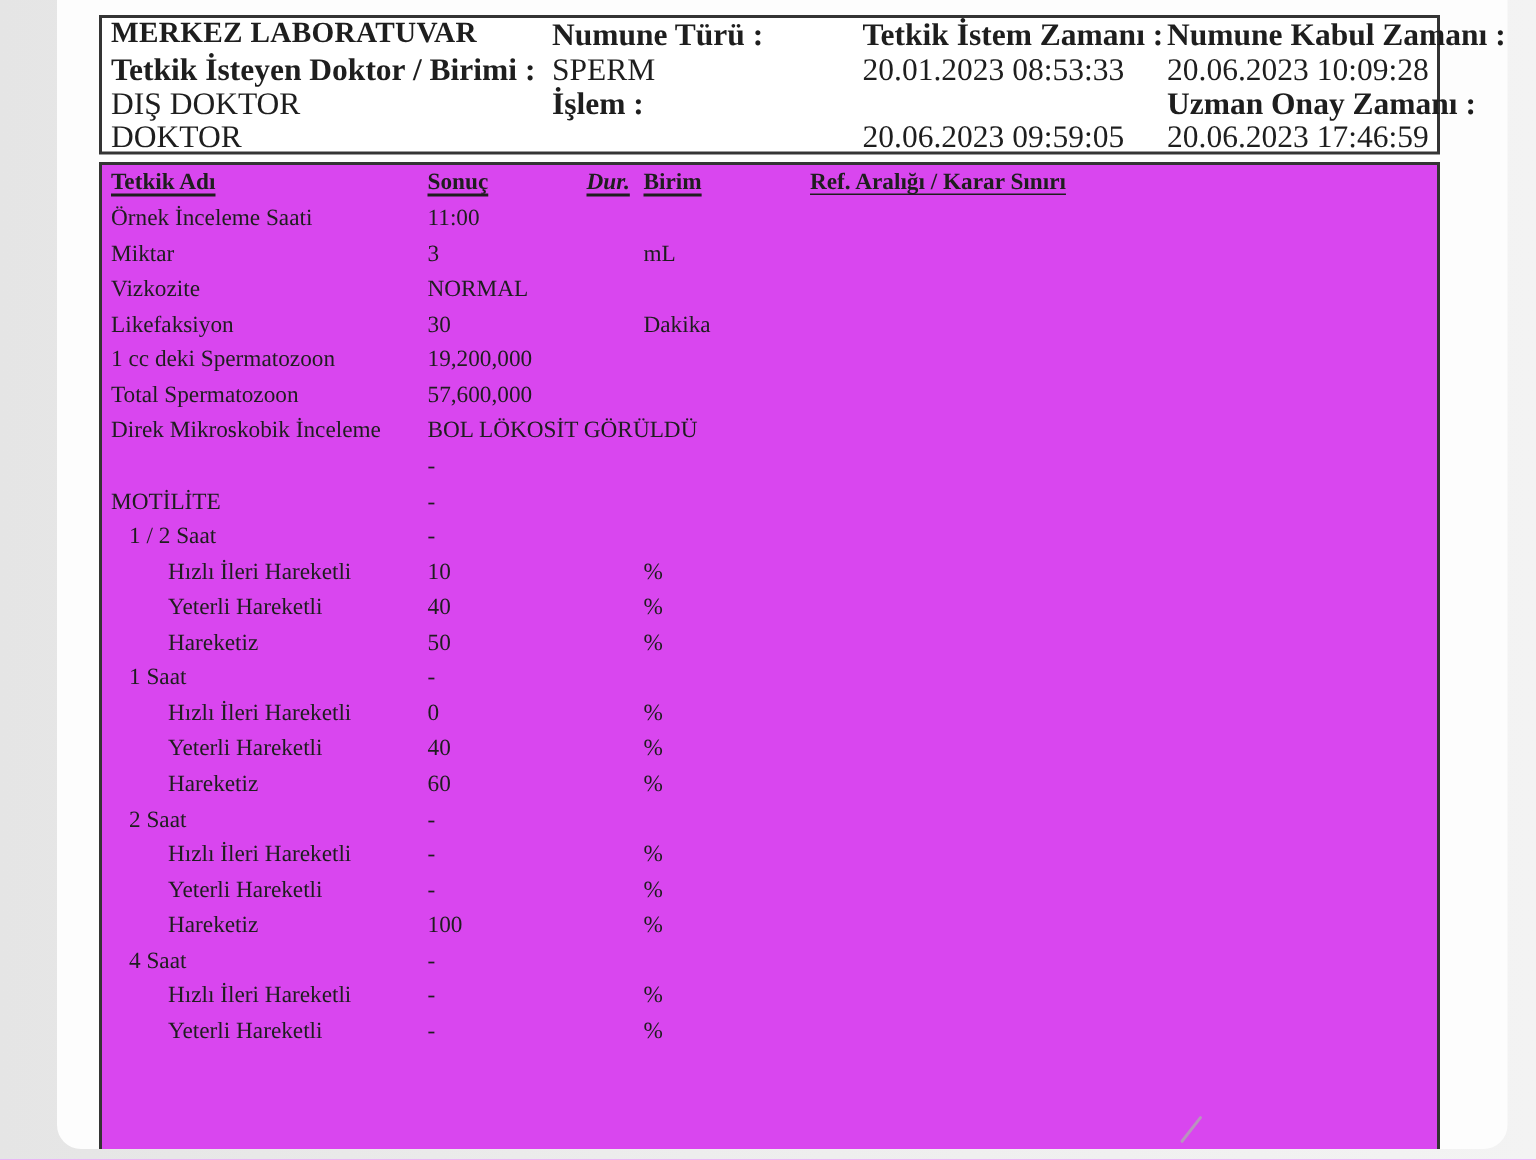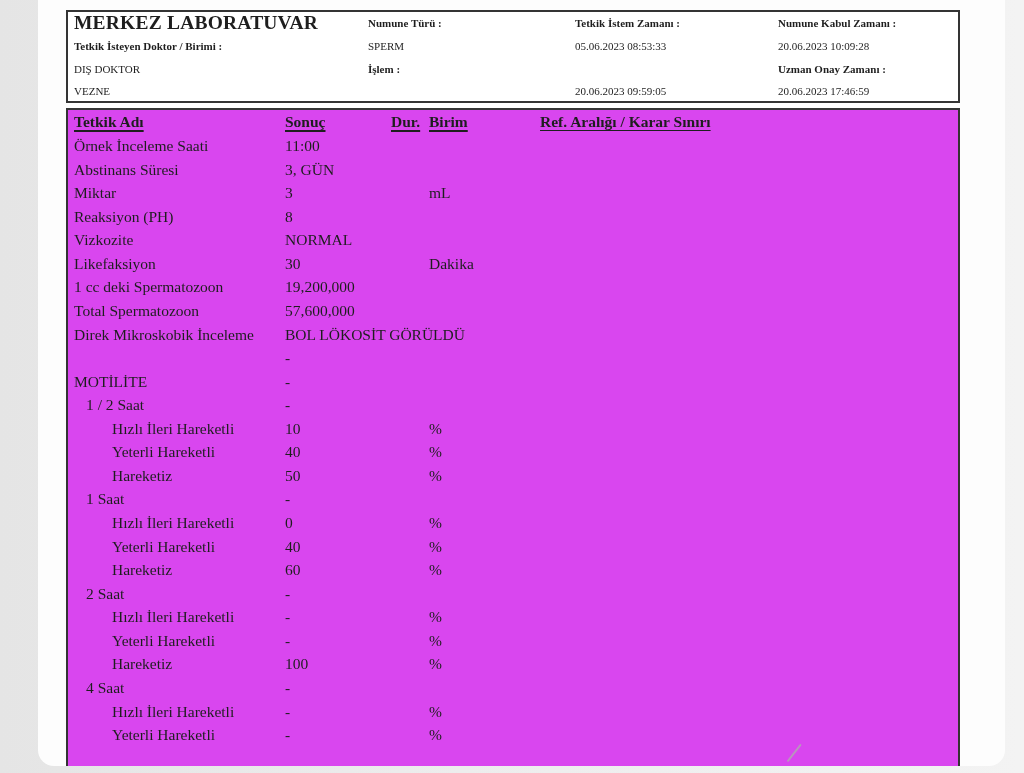--- a/index.html
+++ b/index.html
@@ -17,35 +17,35 @@
   }
   .page{
     position:absolute;left:38px;top:0;width:947px;height:766px;
     background:var(--page);border-radius:0 0 16px 16px;overflow:hidden;padding-left:20px;
   }
   
   .header-box{
     position:absolute;left:28px;top:10px;width:890px;height:89px;
     border:2px solid var(--border);background:#fff;
   }
-  .hcell{position:absolute;font-size:11px;white-space:nowrap;line-height:22px;}
+  .hcell{position:absolute;font-size:21px;white-space:nowrap;line-height:22px;}
   .hcell.b{font-weight:bold;}
   .lab-name{font-size:19.5px;font-weight:bold;letter-spacing:.2px;}
   .hc1{left:6px;}  .hc2{left:300px;} .hc3{left:507px;} .hc4{left:710px;}
   .hr1{top:0px;} .hr2{top:23px;} .hr3{top:46px;} .hr4{top:68px;}
   
   .table-box{
     position:absolute;left:28px;top:92px;width:890px;height:661px;
     border:2px solid var(--border);border-bottom:none;background:#d946ef;margin-top:16px;
   }
   .thead-cell{
     position:absolute;top:3px;font-size:15.5px;font-weight:bold;white-space:nowrap;
     text-decoration:underline;text-underline-offset:3px;text-decoration-thickness:1.5px;
   }
-  .th-name{left:6px;} .th-result{left:217px;} .th-dur{left:323px;}
+  .th-name{left:6px;} .th-result{left:217px;} .th-dur{left:323px;font-style:italic;}
   .th-unit{left:361px;} .th-ref{left:472px;text-decoration:underline;}
   .rows{position:absolute;left:0;top:24px;right:0;}
   .trow{position:relative;height:23.57px;}
   .trow span{position:absolute;top:1px;font-size:15.5px;white-space:nowrap;line-height:21px;}
   .c-name{left:6px;} .c-res{left:217px;} .c-dur{left:323px;}
   .c-unit{left:361px;} .c-ref{left:472px;}
   .indent-1 .c-name{left:18px;}
   .indent-2 .c-name{left:44px;}
   
   .pen-mark{
@@ -56,28 +56,28 @@
 </head>
 <body>
 
 <div class="viewport">
   <div class="page">
 
     <div class="header-box">
       <div class="hcell hc1 hr1 lab-name">MERKEZ LABORATUVAR</div>
       <div class="hcell hc1 hr2 b">Tetkik İsteyen Doktor / Birimi :</div>
       <div class="hcell hc1 hr3">DIŞ DOKTOR</div>
-      <div class="hcell hc1 hr4">VEZNE</div>
+      <div class="hcell hc1 hr4">DOKTOR</div>
 
       <div class="hcell hc2 hr1 b">Numune Türü :</div>
       <div class="hcell hc2 hr2">SPERM</div>
       <div class="hcell hc2 hr3 b">İşlem :</div>
 
       <div class="hcell hc3 hr1 b">Tetkik İstem Zamanı :</div>
-      <div class="hcell hc3 hr2">05.06.2023 08:53:33</div>
+      <div class="hcell hc3 hr2">20.01.2023 08:53:33</div>
       <div class="hcell hc3 hr4">20.06.2023 09:59:05</div>
 
       <div class="hcell hc4 hr1 b">Numune Kabul Zamanı :</div>
       <div class="hcell hc4 hr2">20.06.2023 10:09:28</div>
       <div class="hcell hc4 hr3 b">Uzman Onay Zamanı :</div>
       <div class="hcell hc4 hr4">20.06.2023 17:46:59</div>
     </div>
 
     <div class="table-box">
       <div class="thead-cell th-name">Tetkik Adı</div>
@@ -88,41 +88,27 @@
 
       <div class="rows">
           <div class="trow">
     <span class="c-name">Örnek İnceleme Saati</span>
     <span class="c-res">11:00</span>
     <span class="c-dur"></span>
     <span class="c-unit"></span>
     <span class="c-ref"></span>
   </div>
           <div class="trow">
-    <span class="c-name">Abstinans Süresi</span>
-    <span class="c-res">3, GÜN</span>
-    <span class="c-dur"></span>
-    <span class="c-unit"></span>
-    <span class="c-ref"></span>
-  </div>
-          <div class="trow">
     <span class="c-name">Miktar</span>
     <span class="c-res">3</span>
     <span class="c-dur"></span>
     <span class="c-unit">mL</span>
     <span class="c-ref"></span>
   </div>
           <div class="trow">
-    <span class="c-name">Reaksiyon (PH)</span>
-    <span class="c-res">8</span>
-    <span class="c-dur"></span>
-    <span class="c-unit"></span>
-    <span class="c-ref"></span>
-  </div>
-          <div class="trow">
     <span class="c-name">Vizkozite</span>
     <span class="c-res">NORMAL</span>
     <span class="c-dur"></span>
     <span class="c-unit"></span>
     <span class="c-ref"></span>
   </div>
           <div class="trow">
     <span class="c-name">Likefaksiyon</span>
     <span class="c-res">30</span>
     <span class="c-dur"></span>

